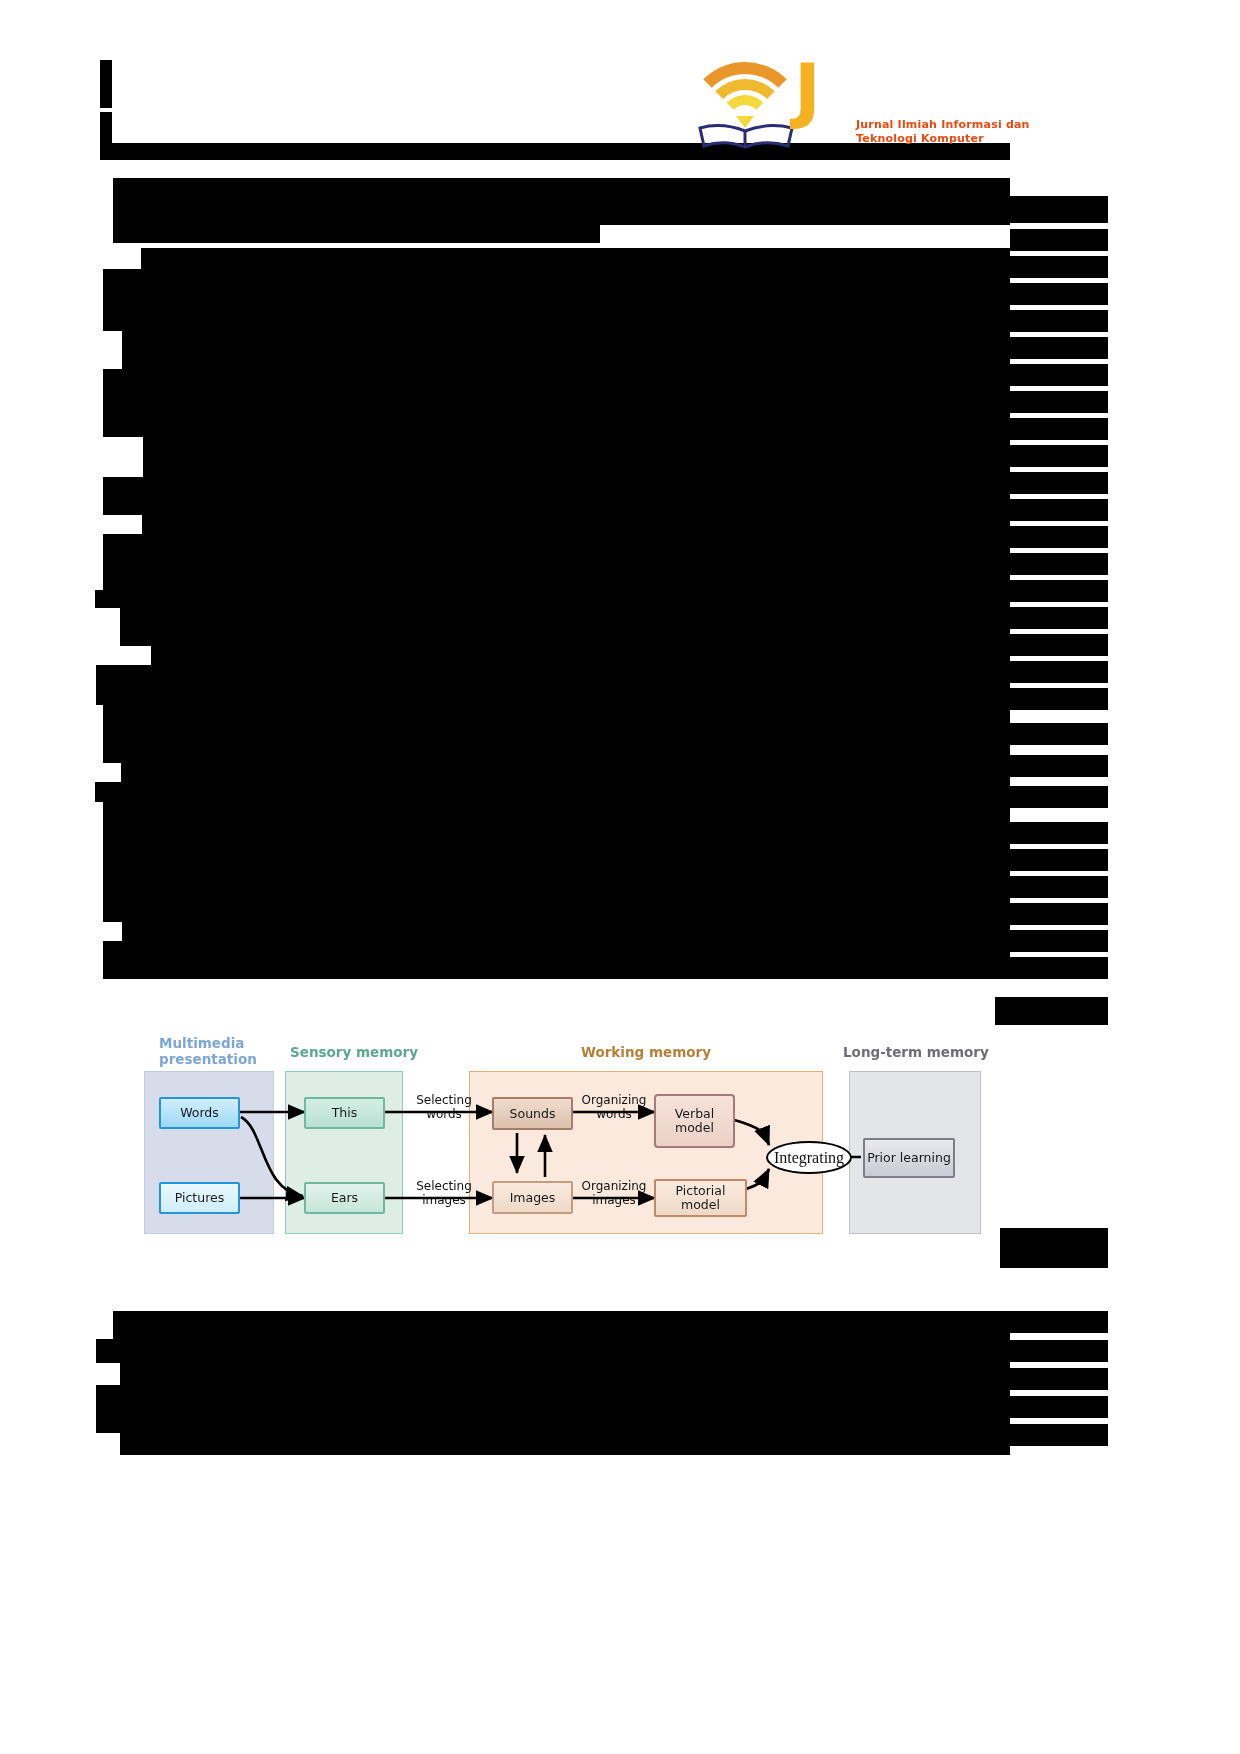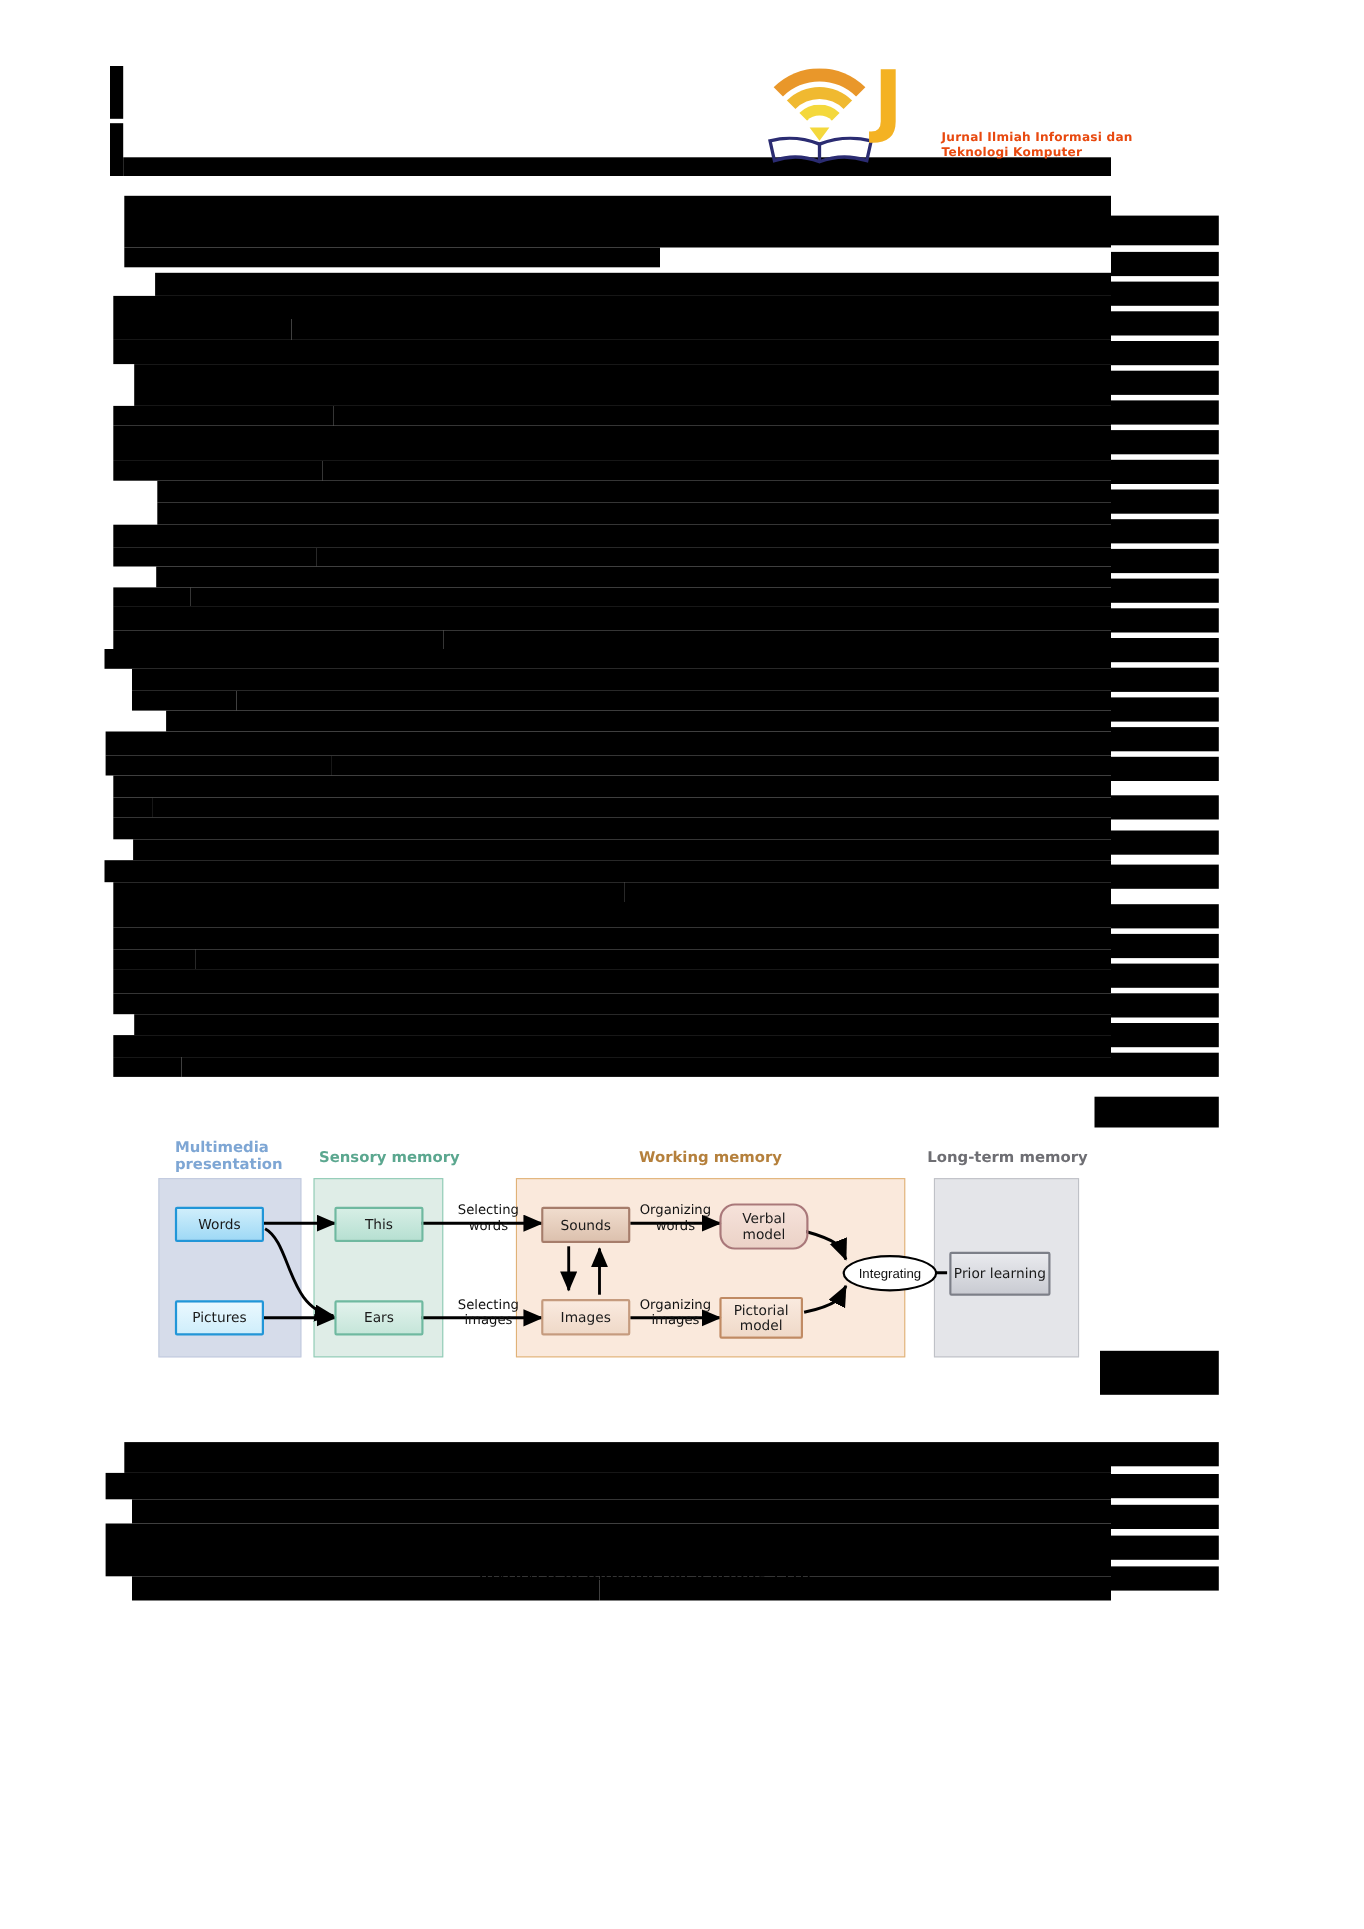--- a/index.html
+++ b/index.html
@@ -18,21 +18,21 @@
   .sub2{position:absolute;left:170px;top:76px;font-family:"DejaVu Sans",sans-serif;font-weight:bold;font-size:11px;color:#E8490F;letter-spacing:.2px;white-space:nowrap;}
 
   
   #figure{position:absolute;left:137px;top:1035px;width:856px;height:205px;}
   .grp-label{position:absolute;font-family:"DejaVu Sans",sans-serif;font-weight:bold;font-size:13.5px;line-height:16px;}
   .grp-box{position:absolute;box-sizing:border-box;}
   .node{position:absolute;box-sizing:border-box;display:flex;align-items:center;justify-content:center;text-align:center;
         font-family:"DejaVu Sans",sans-serif;font-size:12.5px;color:#1a1a1a;line-height:14px;}
   .edge-label{position:absolute;font-family:"DejaVu Sans",sans-serif;font-size:12px;color:#111;text-align:center;line-height:14px;}
   .ellipse{position:absolute;box-sizing:border-box;border:2px solid #000;background:#fff;border-radius:50%;
-           display:flex;align-items:center;justify-content:center;font-family:Liberation Sans, sans-serif;font-size:12px;color:#111;}
+           display:flex;align-items:center;justify-content:center;font-family:Liberation Serif, serif;font-size:16px;color:#111;}
   svg.edges{position:absolute;left:0;top:0;width:856px;height:205px;overflow:visible;}
 
   
   #caption{position:absolute;left:146px;top:1388px;width:880px;text-align:center;
            font-family:"Liberation Serif",serif;font-size:20.5px;color:#000;line-height:28px;}
   #caption b{font-weight:bold;}
 </style>
 </head>
 <body>
 
@@ -230,22 +230,22 @@
 
     <div class="node" style="left:22px;top:62px;width:81px;height:32px;background:linear-gradient(#CFEEFB,#9FD9F6);border:2px solid #2196D8;border-radius:2px;">Words</div>
     <div class="node" style="left:22px;top:147px;width:81px;height:32px;background:linear-gradient(#EAF8FE,#CFEEFB);border:2px solid #2196D8;border-radius:2px;">Pictures</div>
 
     <div class="node" style="left:167px;top:62px;width:81px;height:32px;background:linear-gradient(#D6EEE5,#B7E0D2);border:2px solid #6FB9A0;border-radius:2px;">This</div>
     <div class="node" style="left:167px;top:147px;width:81px;height:32px;background:linear-gradient(#E2F2EC,#C6E6DA);border:2px solid #6FB9A0;border-radius:2px;">Ears</div>
 
     <div class="node" style="left:355px;top:62px;width:81px;height:33px;background:linear-gradient(#F0DCCD,#DCC1AE);border:2px solid #A67D6B;border-radius:2px;">Sounds</div>
     <div class="node" style="left:355px;top:146px;width:81px;height:33px;background:linear-gradient(#FAEADF,#EFD9C8);border:2px solid #C59B7E;border-radius:2px;">Images</div>
 
-    <div class="node" style="left:517px;top:59px;width:81px;height:42px;background:linear-gradient(#F6E2DA,#EBD2C7);border:2px solid #A9787A;border-radius:14px;">Verbal model</div>
-    <div class="node" style="left:517px;top:144px;width:76px;height:38px;background:linear-gradient(#FAEADF,#EFD9C8);border:2px solid #C08A63;border-radius:2px;">Pictorial model</div>
+    <div class="node" style="left:517px;top:59px;width:81px;height:54px;background:linear-gradient(#F6E2DA,#EBD2C7);border:2px solid #A9787A;border-radius:4px;">Verbal model</div>
+    <div class="node" style="left:517px;top:144px;width:93px;height:38px;background:linear-gradient(#FAEADF,#EFD9C8);border:2px solid #C08A63;border-radius:2px;">Pictorial model</div>
 
     <div class="node" style="left:726px;top:103px;width:92px;height:40px;background:linear-gradient(#E9EAEE,#C9CBD2);border:2px solid #7C7F88;border-radius:2px;">Prior learning</div>
 
     <div class="ellipse" style="left:629px;top:106px;width:86px;height:33px;">Integrating</div>
 
     <div class="edge-label" style="left:268px;top:58px;width:78px;">
       <span>Selecting</span><br><span>words</span>
     </div>
     <div class="edge-label" style="left:268px;top:144px;width:78px;">
       <span>Selecting</span><br><span>images</span>

